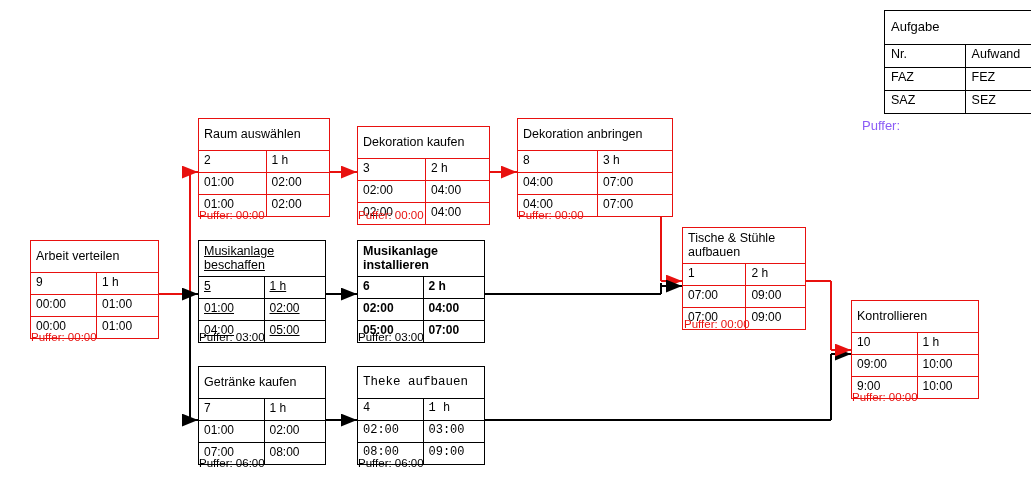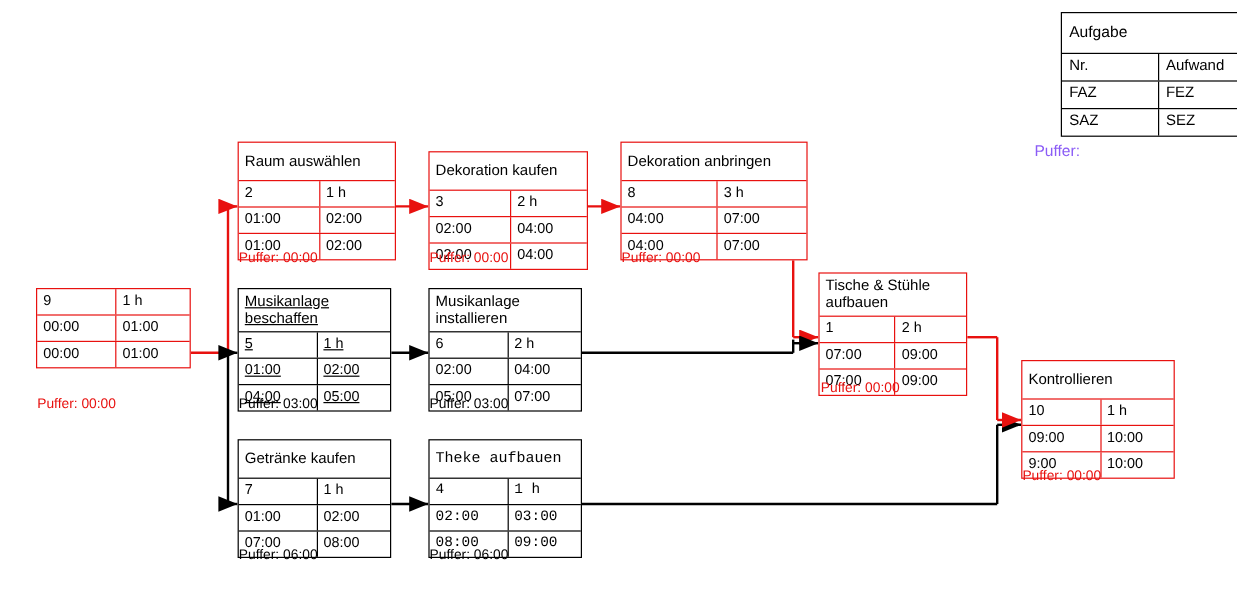--- a/index.html
+++ b/index.html
@@ -187,20 +187,21 @@
       <div class="cell r">FEZ</div>
     </div>
     <div class="row last">
       <div class="cell l">SAZ</div>
       <div class="cell r">SEZ</div>
     </div>
   </div>
   <div class="legend-puffer" style="left:862px; top:119px;">Puffer:</div>
 
   <div class="node crit" style="left:30px; top:240px; width:129px;">
+    <div class="title">Arbeit verteilen</div>
     <div class="row">
       <div class="cell l">9</div>
       <div class="cell r">1 h</div>
     </div>
     <div class="row">
       <div class="cell l">00:00</div>
       <div class="cell r">01:00</div>
     </div>
     <div class="row last">
       <div class="cell l">00:00</div>
@@ -270,21 +271,21 @@
       <div class="cell l">01:00</div>
       <div class="cell r">02:00</div>
     </div>
     <div class="row last">
       <div class="cell l">04:00</div>
       <div class="cell r">05:00</div>
     </div>
   </div>
   <div class="puffer blk" style="left:199px; top:331px;">Puffer: 03:00</div>
 
-  <div class="node" style="left:357px; top:240px; width:128px;">
+  <div class="node" style="left:357px; top:240px; width:128px;font-weight:bold;">
     <div class="title">Musikanlage installieren</div>
     <div class="row">
       <div class="cell l">6</div>
       <div class="cell r">2 h</div>
     </div>
     <div class="row">
       <div class="cell l">02:00</div>
       <div class="cell r">04:00</div>
     </div>
     <div class="row last">

